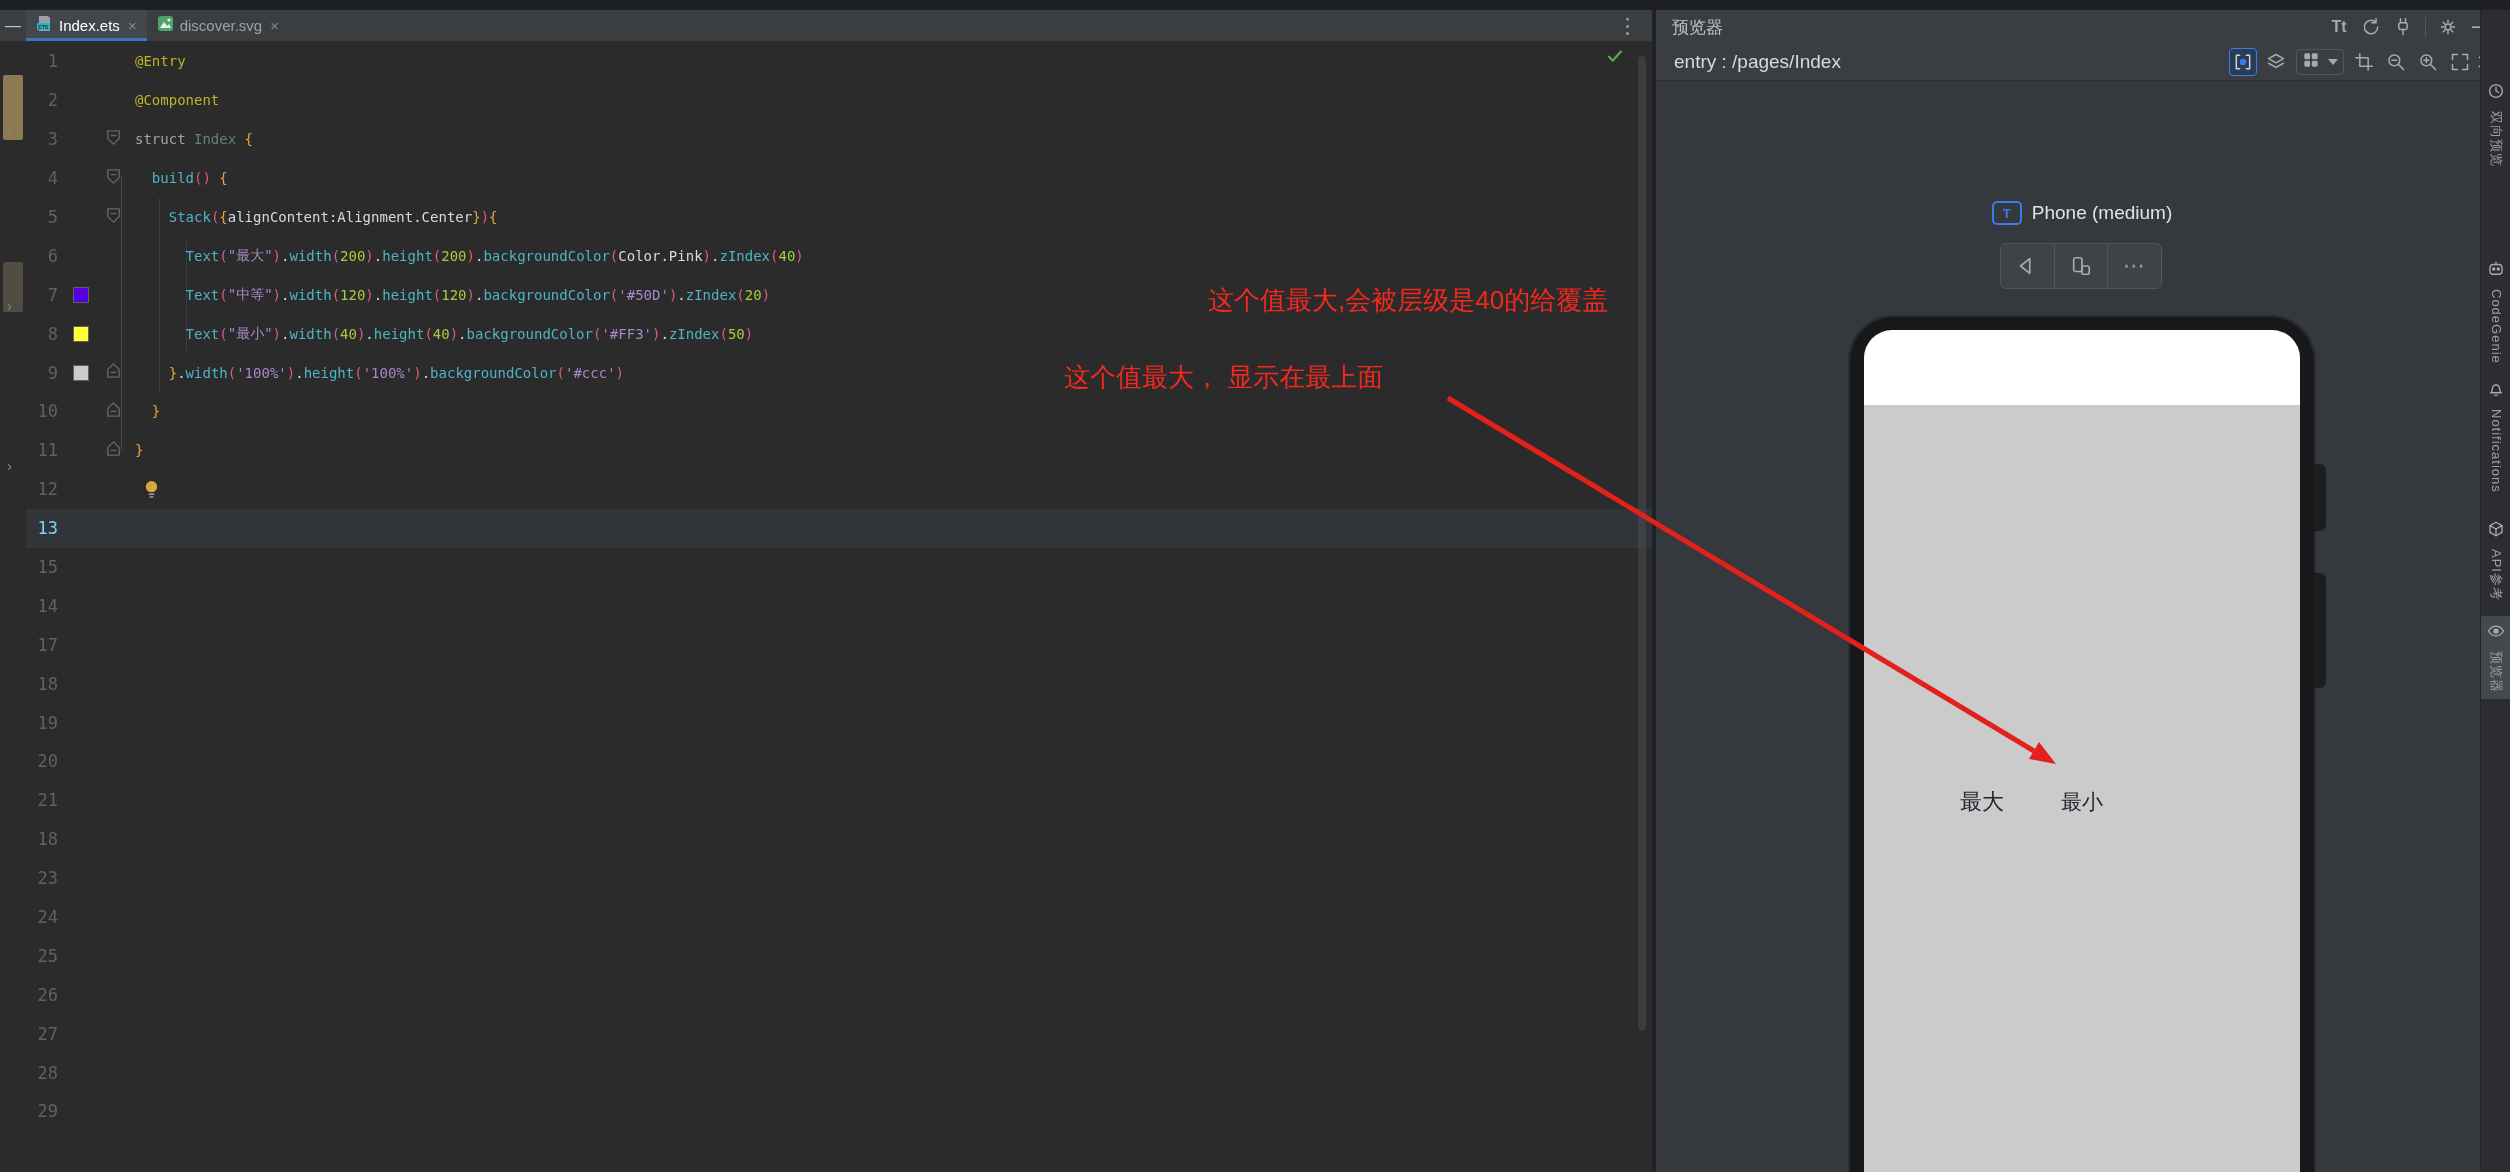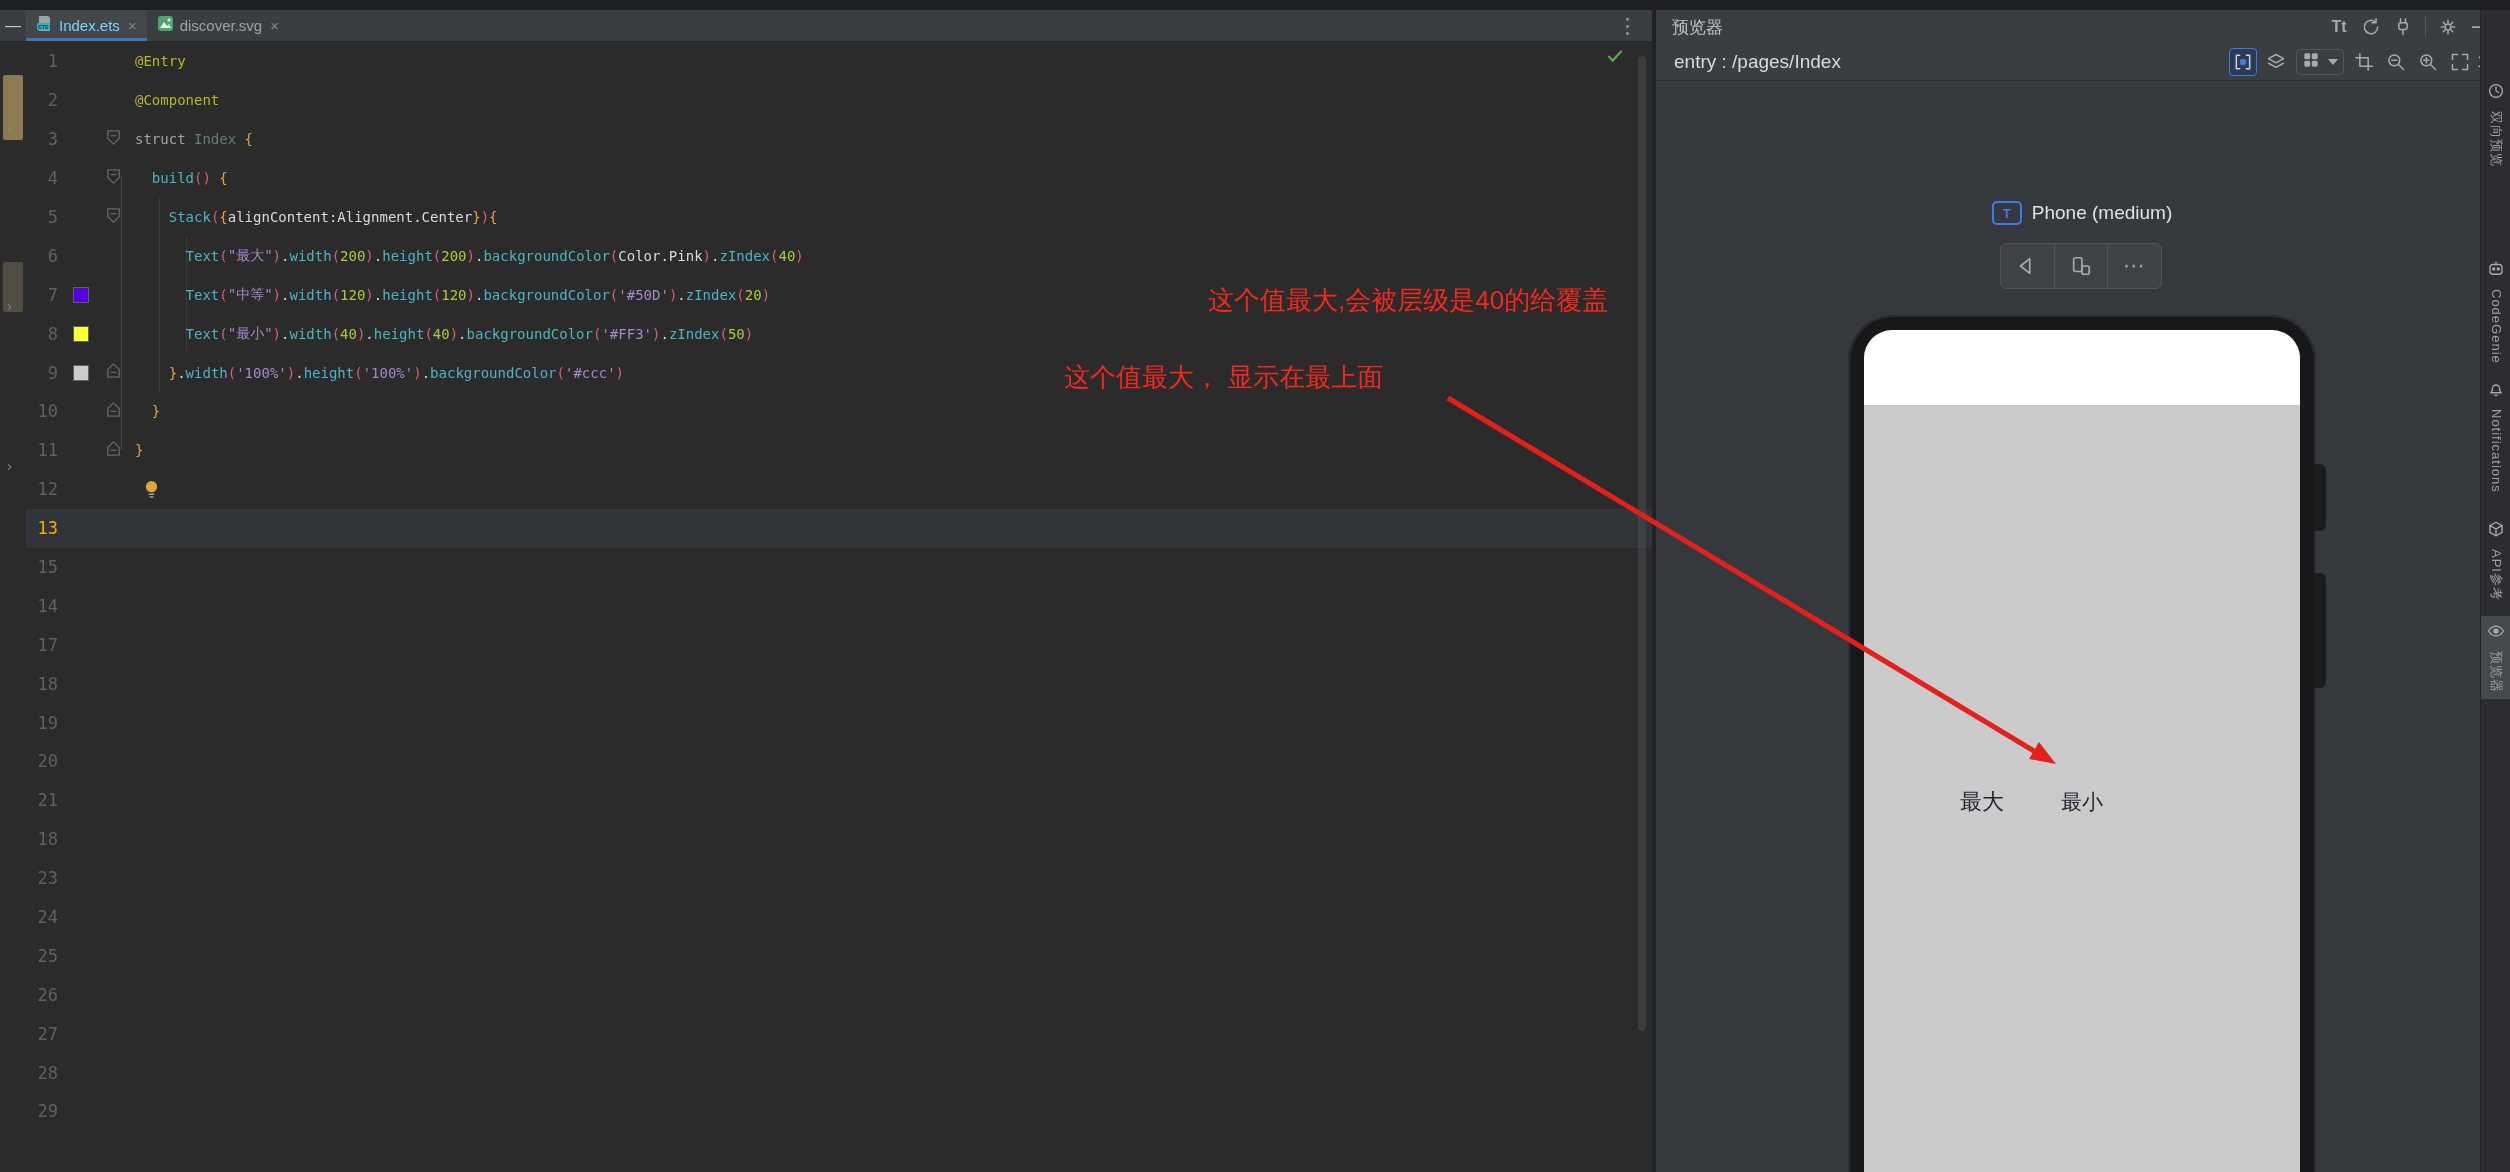--- a/index.html
+++ b/index.html
@@ -4,41 +4,41 @@
 <style>
   html,body{margin:0;padding:0;background:#1E1F22;}
   #app{position:relative;width:2510px;height:1172px;overflow:hidden;font-family:"Liberation Sans",sans-serif;}
   .topstrip{position:absolute;left:0;top:0;width:2510px;height:10px;background:#1F2023;}
 
   
   .tabbar{position:absolute;left:0;top:10px;width:1652px;height:31px;background:#3B3E41;display:flex;align-items:center;}
   .win-dash{width:26px;text-align:center;color:#C8CCD1;font-size:16px;line-height:31px;}
   .tab{height:31px;display:flex;align-items:center;gap:6px;padding:0 10px;position:relative;cursor:default;}
   .tab.active{background:#43464A;box-shadow:inset 0 -3px 0 #3C76B9;}
-  .tab .tlabel{font-size:15px;color:#7dd3fc;}
+  .tab .tlabel{font-size:15px;color:#ffffff;}
   .tab.inactive .tlabel{color:#9EA2A8;}
   .tab .tclose{color:#83878D;font-size:15px;margin-left:2px;}
   .tab-more{position:absolute;right:14px;top:0;height:31px;line-height:31px;color:#A0A5AA;font-size:21px;}
 
   
   .leftstrip{position:absolute;left:0;top:41px;width:26px;height:1131px;background:#2B2B2B;border-right:1px solid #252628;}
   .ls-block1{position:absolute;left:3px;top:34px;width:20px;height:65px;background:#8C7A52;border-radius:2px;}
   .ls-block2{position:absolute;left:3px;top:221px;width:20px;height:50px;background:#514D42;border-radius:2px;}
   .ls-chev{position:absolute;left:7px;color:#84878B;font-size:15px;}
 
   
   .editor{position:absolute;left:26px;top:41px;width:1626px;height:1131px;background:#2B2B2B;overflow:hidden;}
   .guide{position:absolute;width:1px;background:#3A3C3E;}
   .foldline{position:absolute;width:1px;background:#46484B;}
   #code-lines{position:absolute;left:0;top:1px;width:100%;}
   .crow{display:flex;height:38.9px;align-items:center;}
   .crow.cur{background:#313438;}
   .lnum{width:38px;flex:0 0 38px;text-align:right;padding-right:6px;box-sizing:border-box;
         font-family:"DejaVu Sans Mono",monospace;font-size:17px;color:#5E6266;}
-  .crow.cur .lnum{color:#eab308;}
+  .crow.cur .lnum{color:#7dd3fc;}
   .chip-cell{width:34px;flex:0 0 34px;display:flex;justify-content:center;align-items:center;}
   .chip{width:14px;height:14px;border:1px solid #606060;}
   .fold-cell{width:30px;flex:0 0 30px;display:flex;justify-content:center;align-items:center;}
   .code-cell{padding-left:7px;font-family:"DejaVu Sans Mono",monospace;font-size:14px;white-space:pre;display:flex;align-items:center;}
   .tk-ann{color:#BBB529;} .tk-kw{color:#a3a3a3;font-weight:normal;} .tk-typ{color:#5F827E;}
   .tk-brc{color:#E8A33D;} .tk-fn{color:#4FB3C6;} .tk-par{color:#DB5C7E;}
   .tk-str{color:#A788C8;} .tk-num{color:#AEC93C;} .tk-wh{color:#D6DBE2;}
   .bulb{margin:0 4px 0 8px;display:inline-flex;}
   .check{position:absolute;left:1580px;top:6px;}
   .scrollbar{position:absolute;left:1612px;top:15px;width:8px;height:975px;background:#4F5256;opacity:.45;border-radius:4px;}

